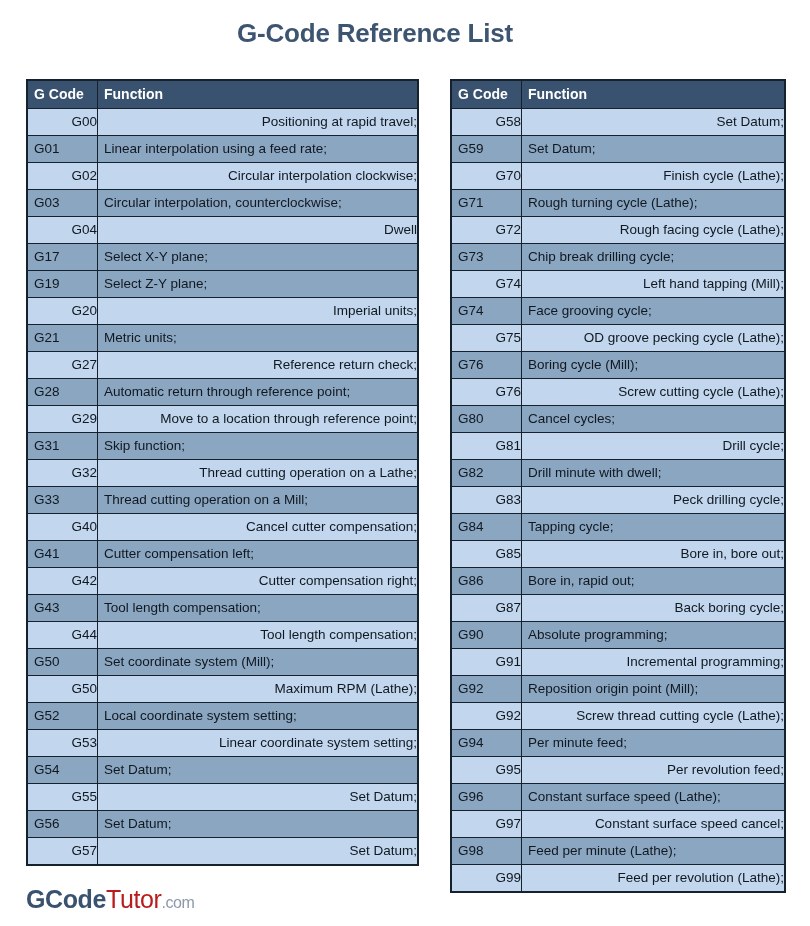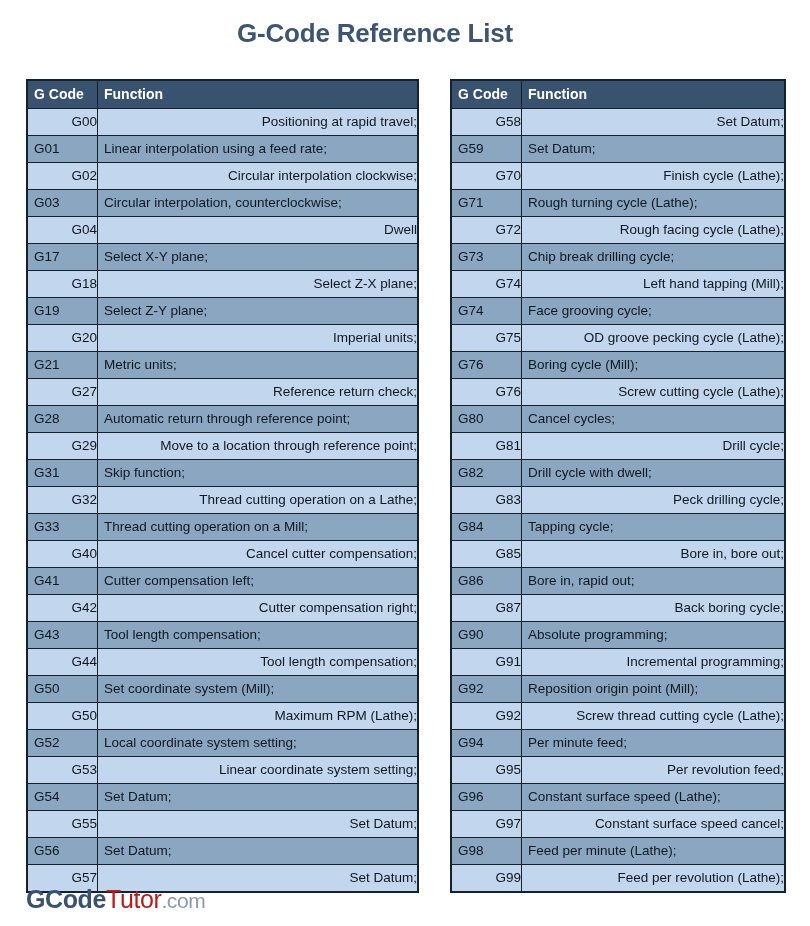--- a/index.html
+++ b/index.html
@@ -85,21 +85,21 @@
   .footer {
     position: absolute;
     left: 26px;
     top: 885px;
     font-size: 25px;
     letter-spacing: -0.4px;
     white-space: nowrap;
   }
   .logo-g    { color: #39526f; font-weight: bold; }
   .logo-tutor{ color: #b91c1c; font-weight: normal; }
-  .logo-com  { color: #8b99a8; font-size: 21px; margin-top: 40px; }
+  .logo-com  { color: #8b99a8; font-size: 16px; margin-top: 40px; }
 </style>
 </head>
 <body>
 
 <div class="page-title">G-Code Reference List</div>
 
 <div class="tables">
 
   <div class="table-block left">
     <table class="gcode">
@@ -131,24 +131,20 @@
             <td>Circular interpolation, counterclockwise;</td>
           </tr>
           <tr class="row-light">
             <td>G04</td>
             <td>Dwell</td>
           </tr>
           <tr class="row-dark">
             <td>G17</td>
             <td>Select X-Y plane;</td>
           </tr>
-          <tr class="row-light">
-            <td>G18</td>
-            <td>Select Z-X plane;</td>
-          </tr>
           <tr class="row-dark">
             <td>G19</td>
             <td>Select Z-Y plane;</td>
           </tr>
           <tr class="row-light">
             <td>G20</td>
             <td>Imperial units;</td>
           </tr>
           <tr class="row-dark">
             <td>G21</td>
@@ -294,21 +290,21 @@
           <tr class="row-dark">
             <td>G80</td>
             <td>Cancel cycles;</td>
           </tr>
           <tr class="row-light">
             <td>G81</td>
             <td>Drill cycle;</td>
           </tr>
           <tr class="row-dark">
             <td>G82</td>
-            <td>Drill cycle with dwell;</td>
+            <td>Drill minute with dwell;</td>
           </tr>
           <tr class="row-light">
             <td>G83</td>
             <td>Peck drilling cycle;</td>
           </tr>
           <tr class="row-dark">
             <td>G84</td>
             <td>Tapping cycle;</td>
           </tr>
           <tr class="row-light">

